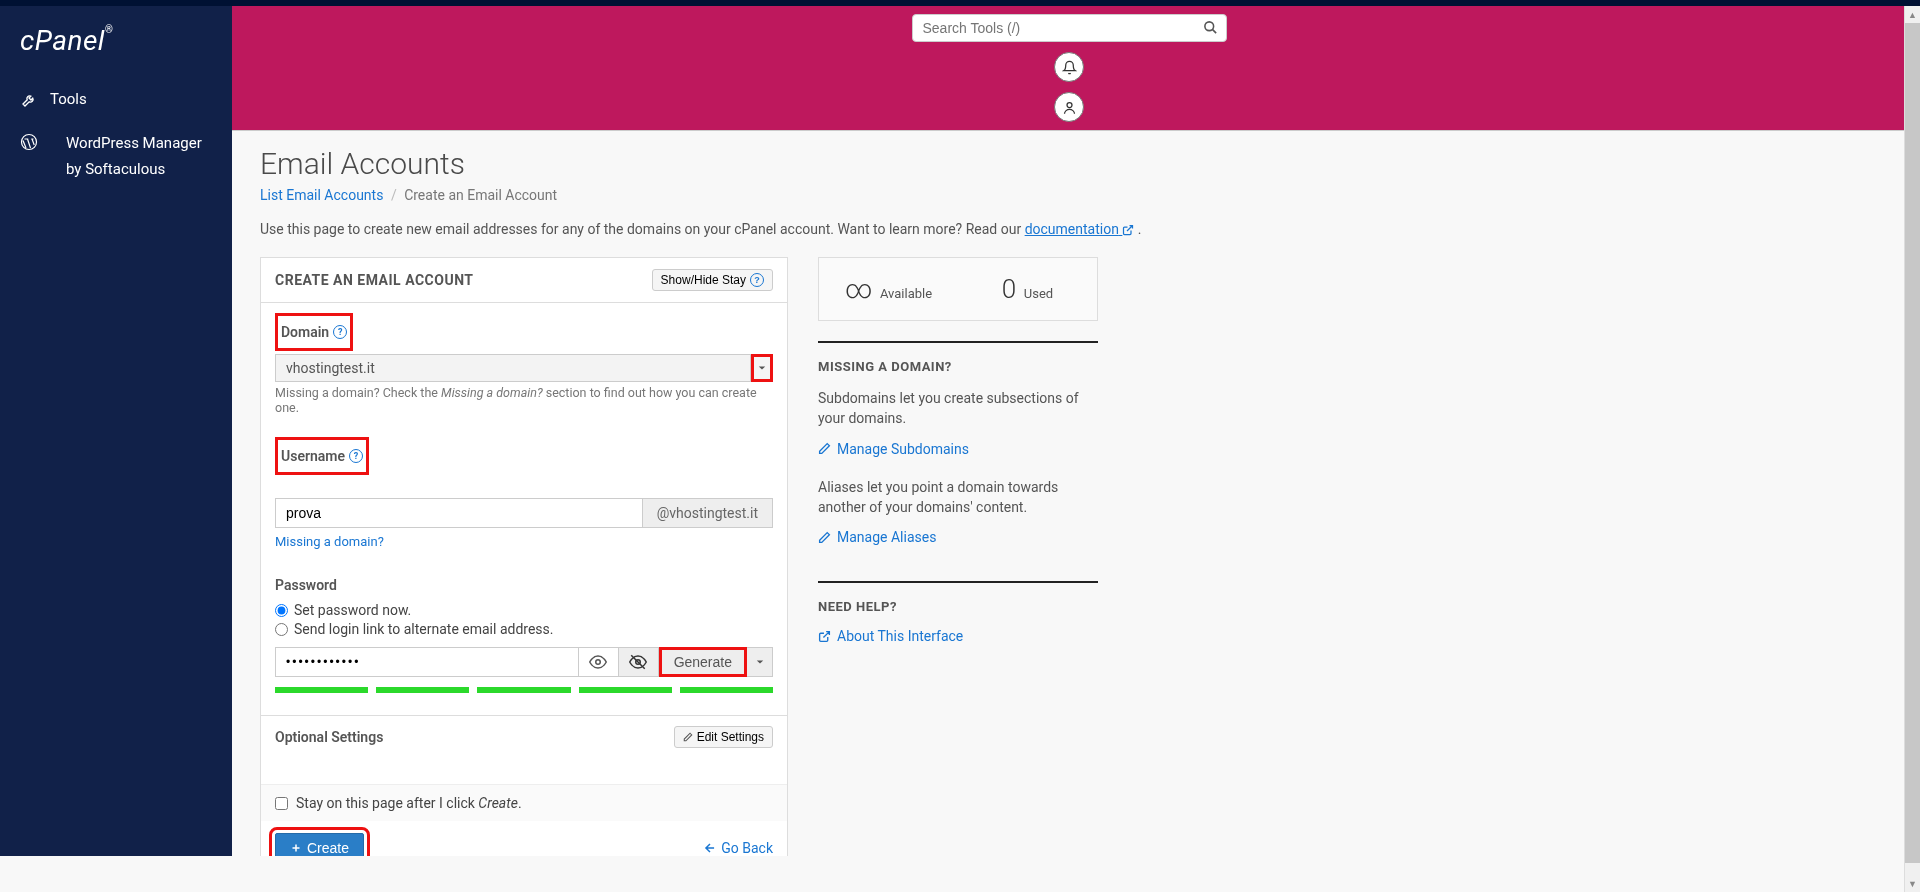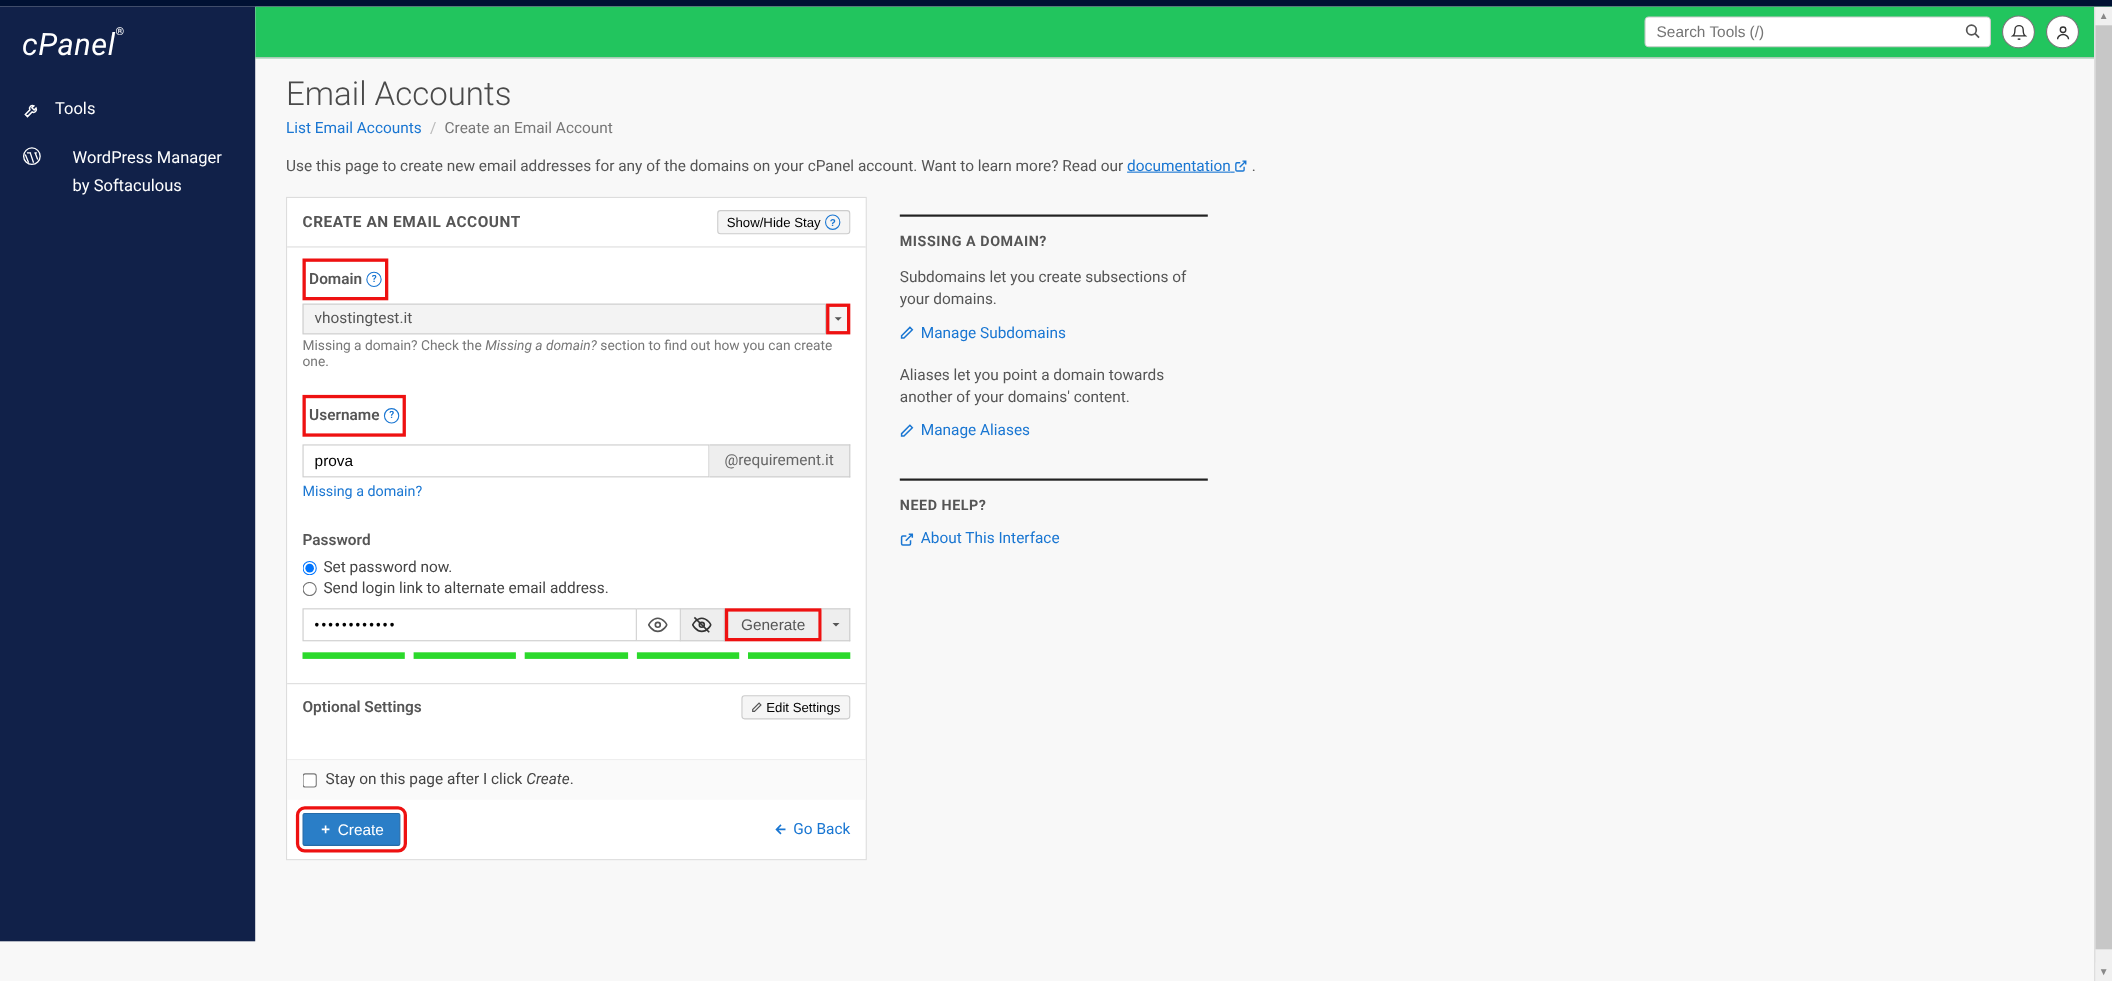--- a/index.html
+++ b/index.html
@@ -12,21 +12,21 @@
     .sidebar { width: 232px; background: #112149; color: #fff; flex-shrink: 0; }
     .sidebar-logo { padding: 18px 20px 20px; }
     .sidebar-logo span { font-size: 28px; font-weight: 400; font-style: italic; letter-spacing: 0.5px; }
     .sidebar-logo small { font-size: 10px; vertical-align: top; }
     .sidebar-item { padding: 12px 20px; font-size: 15px; display: flex; align-items: center; gap: 12px; cursor: pointer; }
     .sidebar-item-multiline { padding: 10px 20px 14px; font-size: 15px; display: flex; align-items: flex-start; gap: 28px; cursor: pointer; line-height: 1.7; }
     .sidebar-icon { width: 18px; height: 18px; display: inline-flex; align-items: center; justify-content: center; flex-shrink: 0; margin-top: 2px; }
     
     .main { flex: 1; display: flex; flex-direction: column; overflow: auto; }
     
-    .header { background: #22c55e; border-bottom: 1px solid #ccc; padding: 8px 30px 8px 16px; display: flex; justify-content: flex-end; align-items: center; gap: 10px; }
+    .header { background: #be185d; border-bottom: 1px solid #ccc; padding: 8px 30px 8px 16px; display: flex; justify-content: flex-end; align-items: center; gap: 10px; flex-direction: column; }
     .search-box { position: relative; width: 315px; }
     .search-box input { width: 100%; padding: 5px 30px 5px 10px; border: 1px solid #ccc; border-radius: 4px; font-size: 14px; }
     .search-box .search-icon { position: absolute; right: 8px; top: 50%; transform: translateY(-50%); width: 16px; height: 16px; color: #555; }
     .icon-btn { width: 30px; height: 30px; border: 1px solid #777; border-radius: 50%; background: #fff; display: inline-flex; align-items: center; justify-content: center; cursor: pointer; color: #333; }
     
     .content { padding: 15px 28px 30px; }
     .page-title { font-size: 30px; font-weight: 300; color: #4a4a4a; margin-bottom: 6px; }
     .breadcrumb { font-size: 14px; color: #777; margin-bottom: 18px; }
     .breadcrumb a { color: #1976d2; text-decoration: none; }
     .breadcrumb .sep { color: #bbb; margin: 0 4px; }
@@ -50,21 +50,21 @@
     .highlight-red { border: 3px solid #e11; display: inline-block; padding: 2px 3px; }
     
     .select-wrap { position: relative; display: flex; }
     .select-input { flex: 1; padding: 5px 10px; border: 1px solid #ccc; background: #f3f3f3; font-size: 14px; color: #555; }
     .select-caret { width: 22px; border: 1px solid #ccc; border-left: none; background: #f5f5f5; display: flex; align-items: center; justify-content: center; cursor: pointer; }
     .select-caret.red-box { border: 3px solid #e11; }
     
     .hint { font-size: 12.5px; color: #777; margin-top: 3px; }
     .hint em { font-style: italic; }
     
-    .input-group { display: flex; margin-top: 4px; border-radius: 15px; }
+    .input-group { display: flex; margin-top: 20px; border-radius: 15px; }
     .text-input { flex: 1; padding: 6px 10px; border: 1px solid #ccc; font-size: 14px; }
     .input-addon { padding: 6px 14px; background: #eee; border: 1px solid #ccc; border-left: none; font-size: 14px; color: #666; }
     .link { color: #1976d2; font-size: 13px; cursor: pointer; }
     
     .section-gap { height: 22px; }
     
     .radio-row { margin: 3px 0; display: flex; align-items: center; gap: 6px; font-size: 14px; color: #444; }
     
     .pw-row { display: flex; margin-top: 10px; }
     .pw-input { flex: 1; padding: 7px 10px; border: 1px solid #ccc; letter-spacing: 2px; font-size: 12px; }
@@ -200,21 +200,21 @@
               <div class="section-gap"></div>
 
               <div class="highlight-red" style="margin-bottom:3px">
                 <span class="field-label">
                   <span>Username</span>
                   <span class="help-icon">?</span>
                 </span>
               </div>
               <div class="input-group">
                 <input class="text-input" value="prova" style="">
-                <span class="input-addon">@requirement.it</span>
+                <span class="input-addon">@vhostingtest.it</span>
               </div>
               <div style="margin-top:5px"><span class="link">Missing a domain?</span></div>
 
               <div class="section-gap"></div>
 
               <div class="field-label">Password</div>
               <label class="radio-row">
                 <input type="radio" name="pwmode" checked="" style="">
                 <span>Set password now.</span>
               </label>
@@ -285,20 +285,30 @@
                 <svg width="14" height="14" viewBox="0 0 24 24" fill="none" stroke="#1976d2" stroke-width="2.5">
                     <path d="M19 12H5M12 19l-7-7 7-7"></path>
                   </svg>
                 <span>Go Back</span>
               </span>
             </div>
           </div>
         </div>
 
         <div class="right-col">
+          <div class="stats-box">
+            <div class="stat">
+              <span class="stat-val">∞</span>
+              <span class="stat-label">Available</span>
+            </div>
+            <div class="stat">
+              <span class="stat-val">0</span>
+              <span class="stat-label">Used</span>
+            </div>
+          </div>
 
           <hr class="side-divider">
           <div class="side-h">MISSING A DOMAIN?</div>
           <p class="side-p">Subdomains let you create subsections of your domains.</p>
           <div class="side-link">
             <svg width="13" height="13" viewBox="0 0 24 24" fill="none" stroke="#1976d2" stroke-width="2.5">
                 <path d="M17 3l4 4L7 21H3v-4L17 3z"></path>
               </svg>
             <span>Manage Subdomains</span>
           </div>

